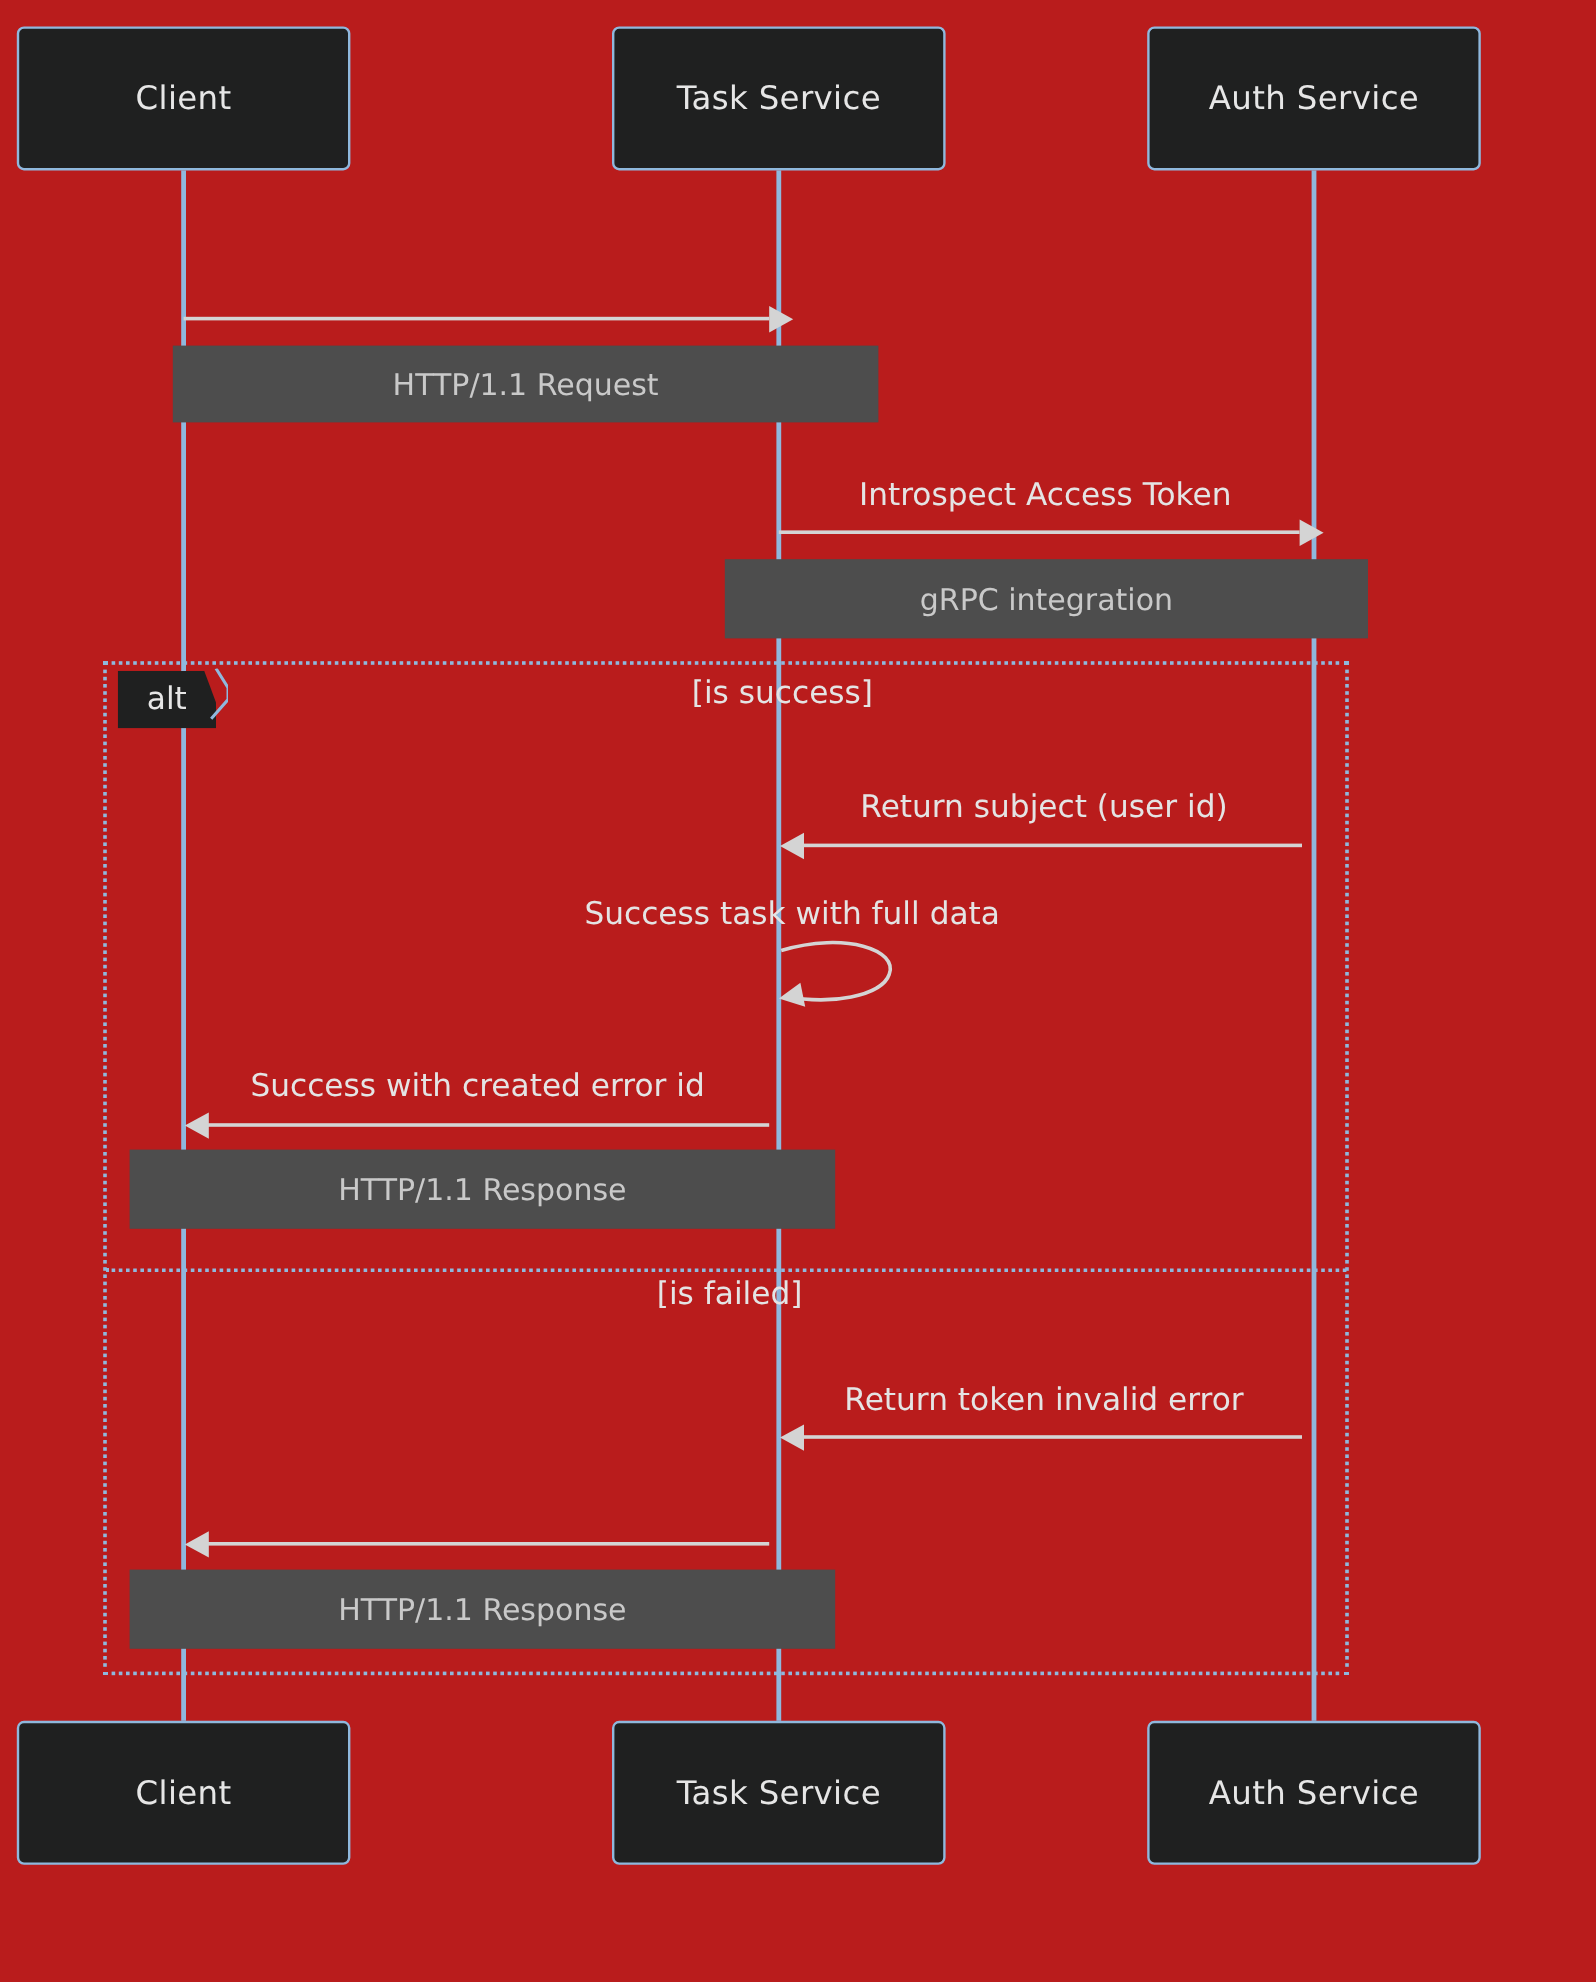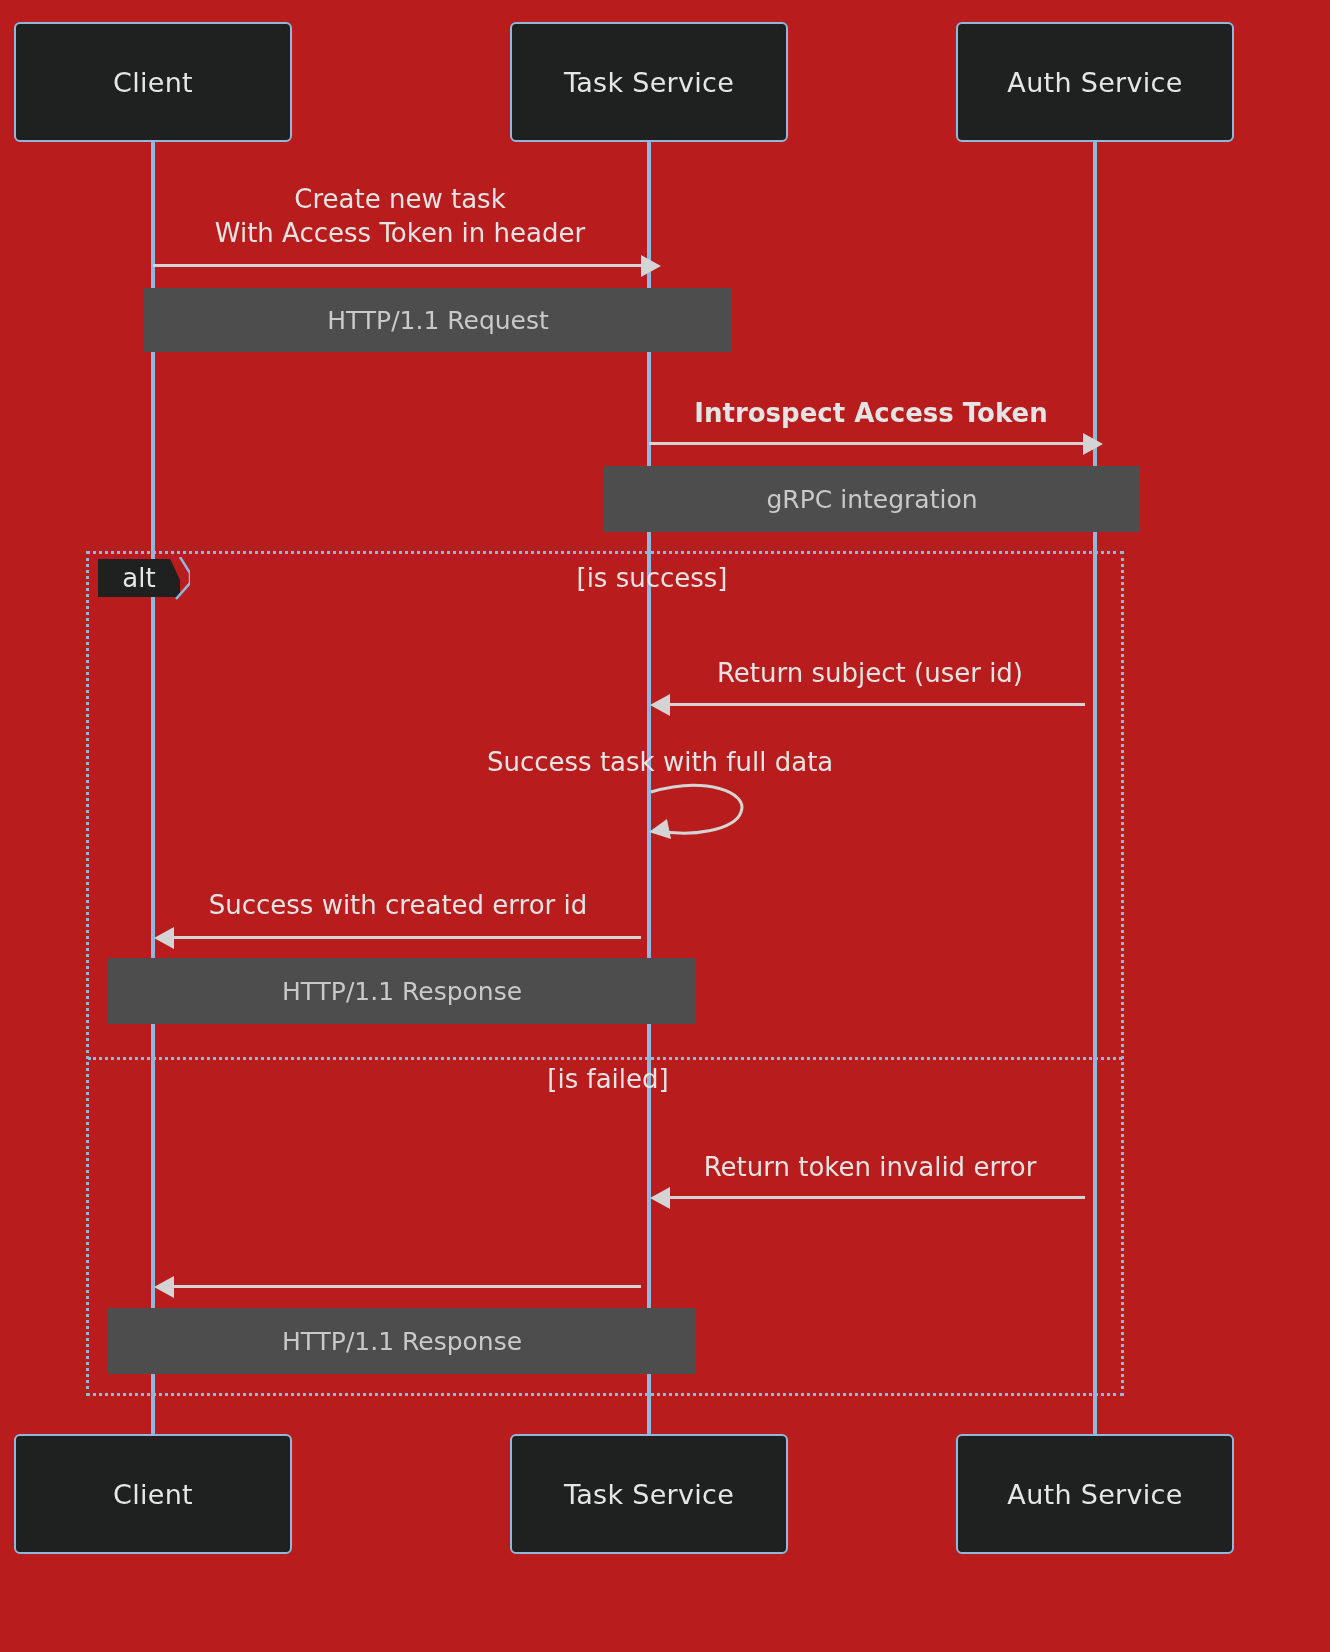--- a/index.html
+++ b/index.html
@@ -117,44 +117,40 @@
     <span>Task Service</span>
   </div>
   <div class="participant" style="left:956px; top:22px; width:278px; height:120px;">
     <span>Auth Service</span>
   </div>
 
   <div class="lifeline" style="left:151px; top:142px; height:1292px;"></div>
   <div class="lifeline" style="left:647px; top:142px; height:1292px;"></div>
   <div class="lifeline" style="left:1093px; top:142px; height:1292px;"></div>
 
-  <div class="msg-label" style="left:153px; top:182px; width:494px;">
-    <div>Create new task</div>
-    <div>With Access Token in header</div>
-  </div>
   <div class="arrow-line" style="left:153px; top:264px; width:488px;"></div>
   <div class="arrow-head right" style="left:641px; top:255px;"></div>
 
   <div class="note" style="left:108px; top:288px; width:588px; height:64px;margin-left:36px;">
     <span>HTTP/1.1 Request</span>
   </div>
 
-  <div class="msg-label" style="left:649px; top:396px; width:444px;font-weight:bold;">
+  <div class="msg-label" style="left:649px; top:396px; width:444px;">
     <div>Introspect Access Token</div>
   </div>
   <div class="arrow-line" style="left:649px; top:442px; width:434px;"></div>
   <div class="arrow-head right" style="left:1083px; top:433px;"></div>
 
   <div class="note" style="left:604px; top:466px; width:536px; height:66px;">
     <span>gRPC integration</span>
   </div>
 
   <div class="alt-box" style="left:86px; top:551px; width:1038px; height:845px;"></div>
 
-  <div class="alt-tag" style="left:98px; top:559px; width:82px; height:38px;
+  <div class="alt-tag" style="left:98px; top:559px; width:82px; height:48px;
               clip-path: polygon(0 0, 88% 0, 100% 55%, 100% 100%, 0 100%);">
     <span>alt</span>
   </div>
 
   <svg class="selfloop" style="left:160px; top:557px; width:30px; height:44px;" viewBox="0 0 30 44">
     <polyline points="20,0 30,16 30,26 16,42" fill="none" stroke="#8fb8dd" stroke-width="2.5"></polyline>
   </svg>
 
   <div class="cond-label" style="left:574px; top:563px; width:156px;">
     <span>[is success]</span>

